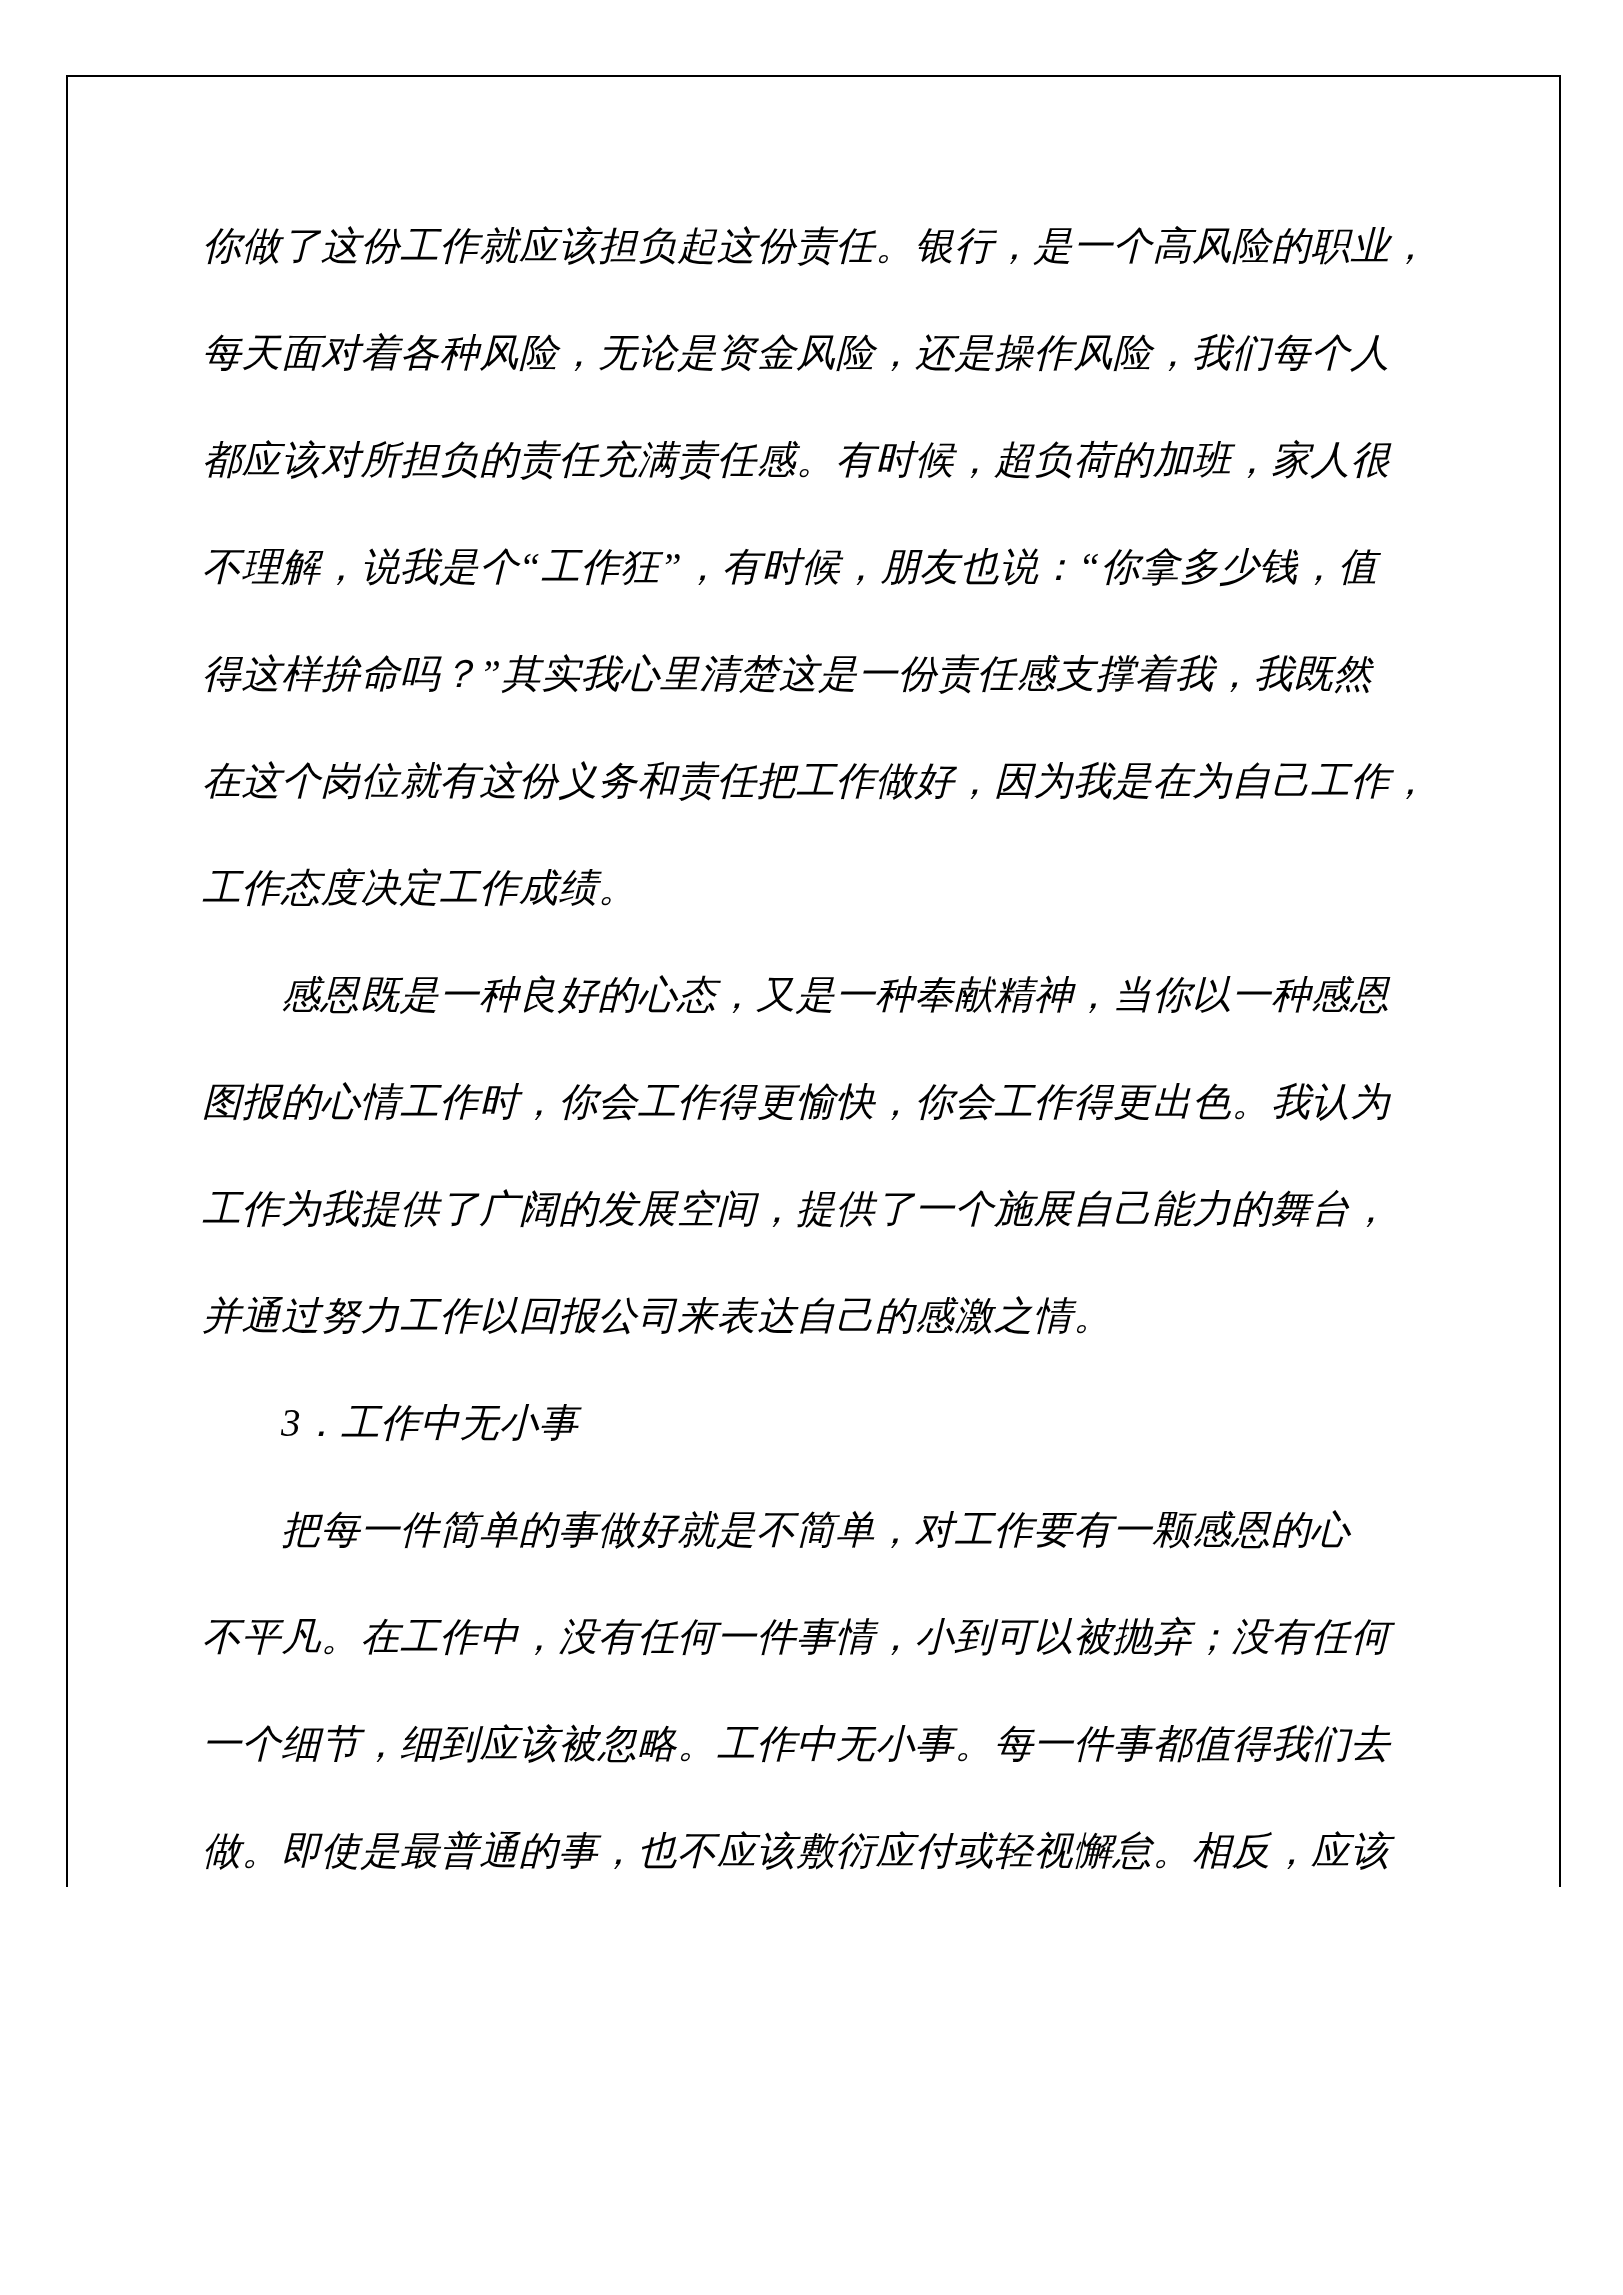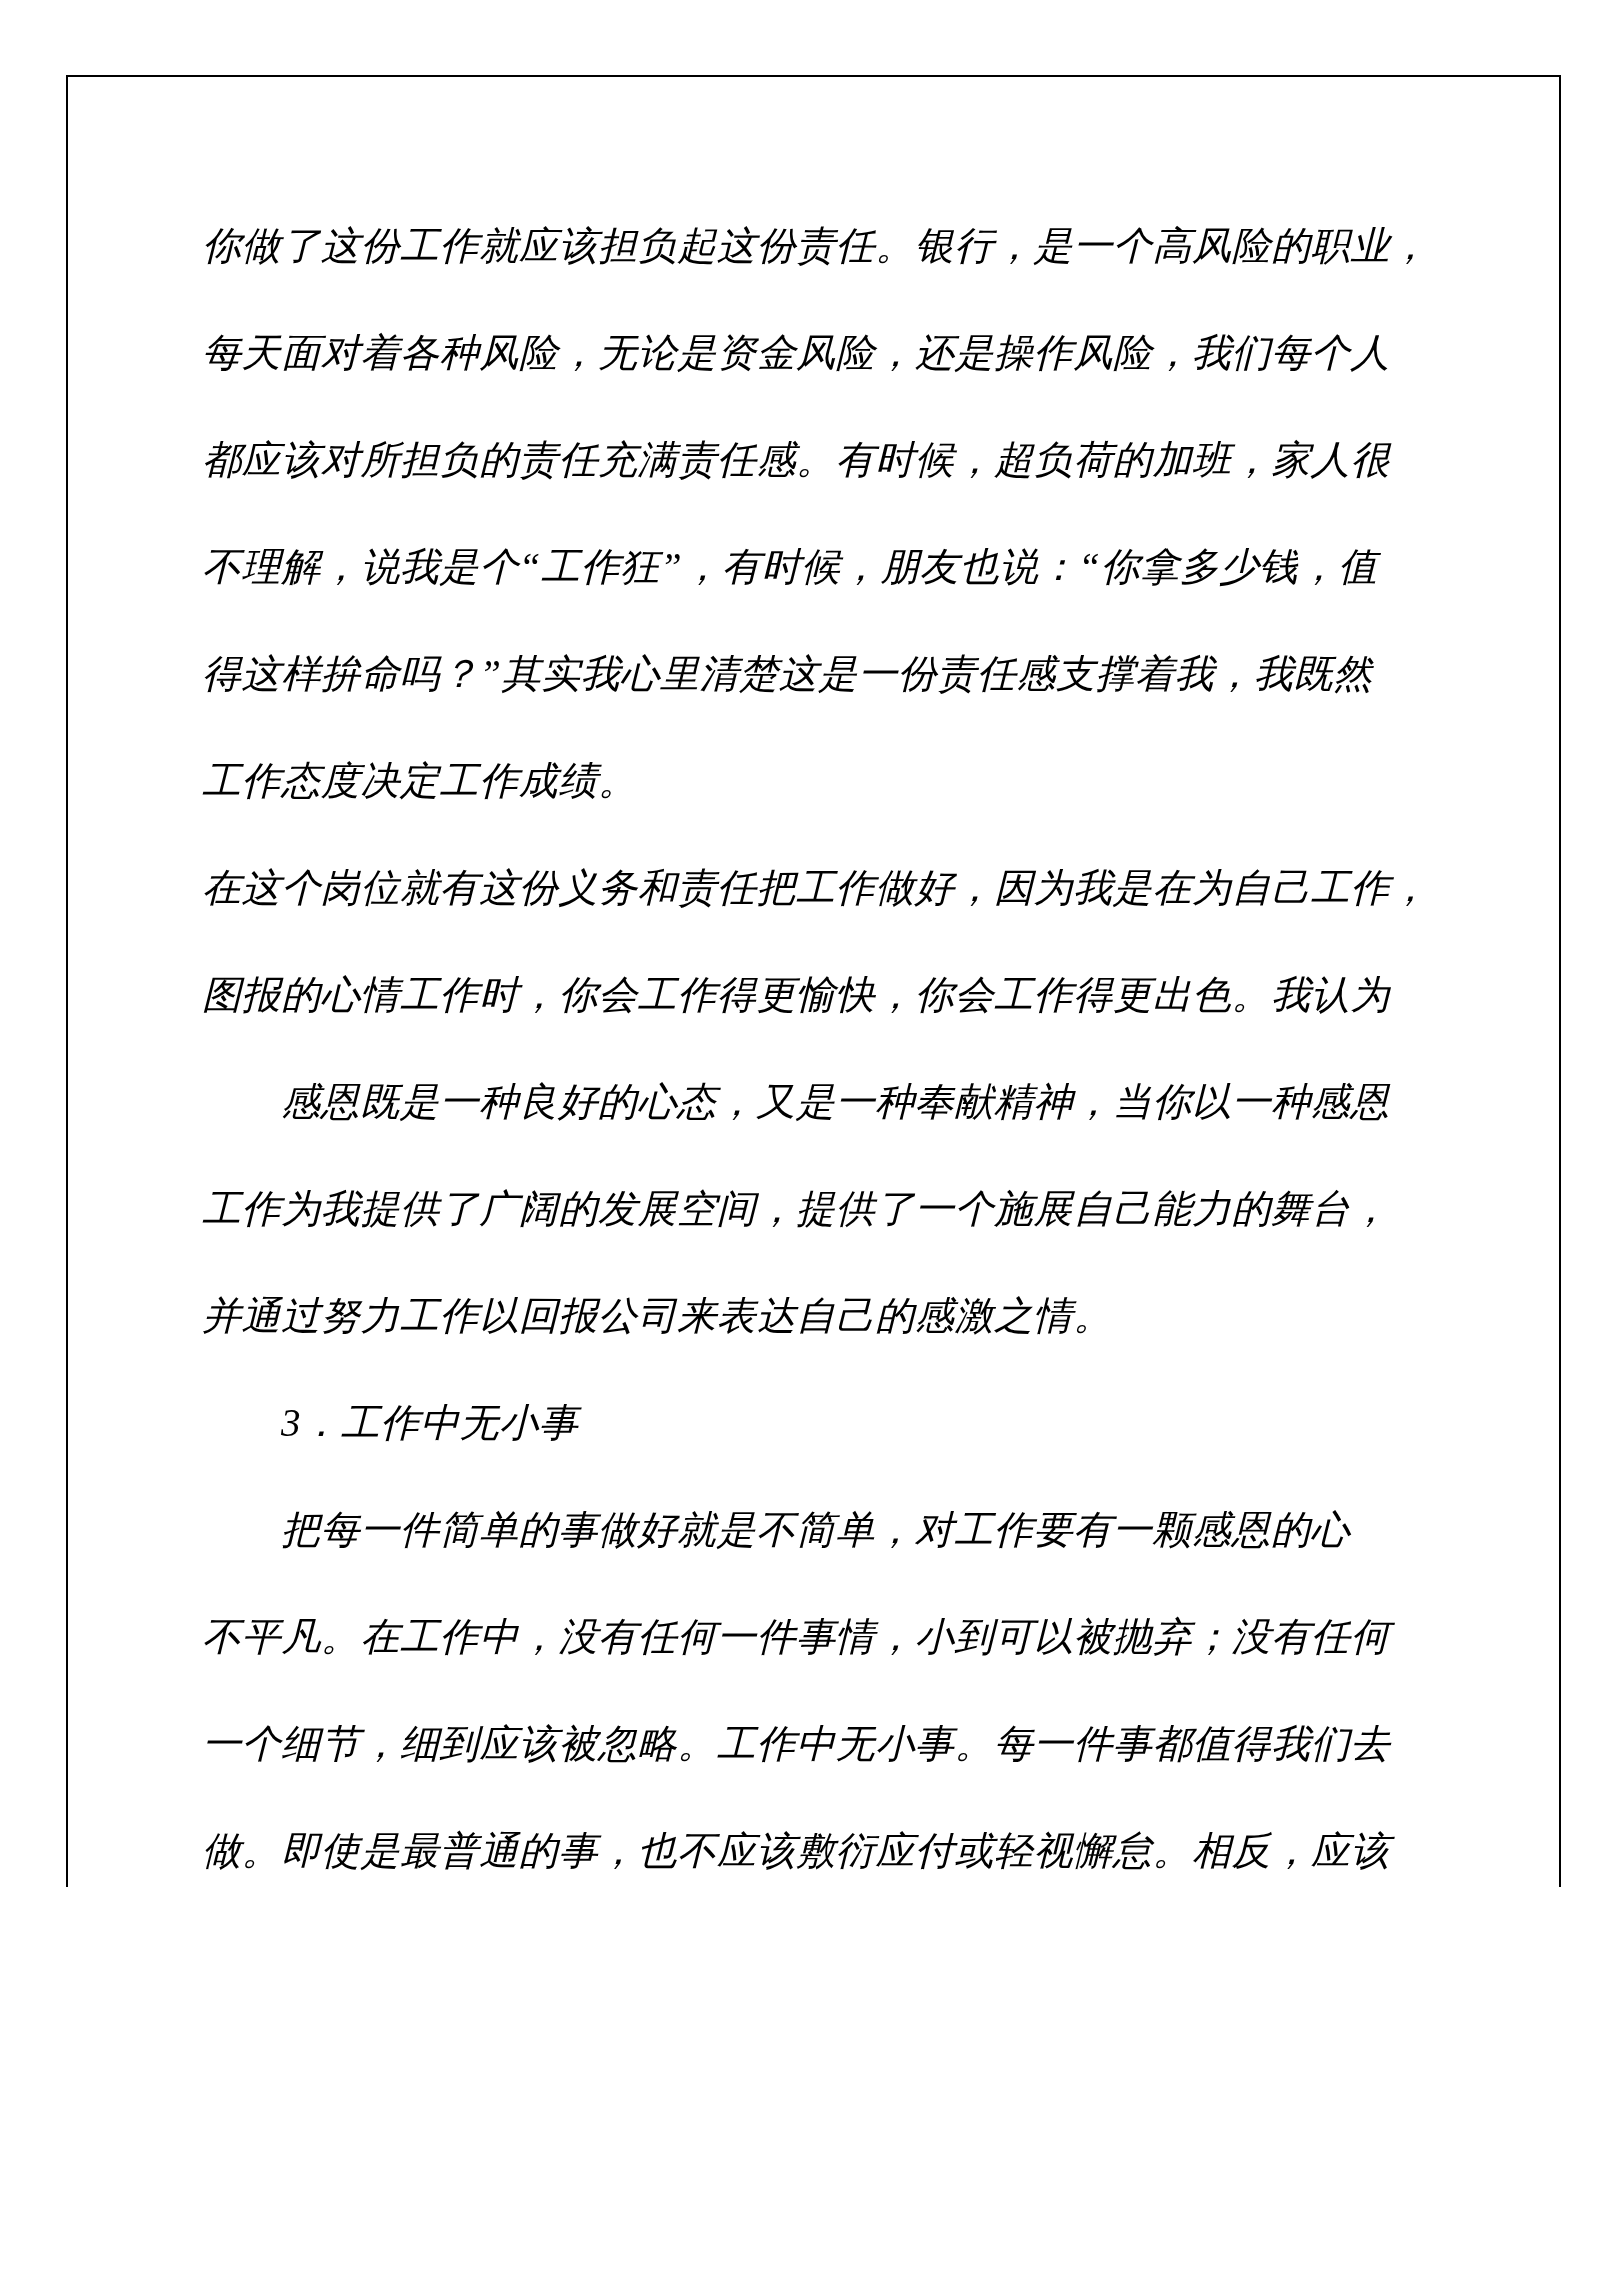--- a/index.html
+++ b/index.html
@@ -65,24 +65,24 @@
 
 <div class="page">
   <div class="page-border"></div>
 
   <div class="text-block">
       <div class="line">你做了这份工作就应该担负起这份责任。银行，是一个高风险的职业，</div>
       <div class="line">每天面对着各种风险，无论是资金风险，还是操作风险，我们每个人</div>
       <div class="line">都应该对所担负的责任充满责任感。有时候，超负荷的加班，家人很</div>
       <div class="line">不理解，说我是个“工作狂”，有时候，朋友也说：“你拿多少钱，值</div>
       <div class="line">得这样拚命吗？”其实我心里清楚这是一份责任感支撑着我，我既然</div>
+      <div class="line">在这个岗位就有这份义务和责任把工作做好，因为我是在为自己工作，</div>
       <div class="line">工作态度决定工作成绩。</div>
-      <div class="line">在这个岗位就有这份义务和责任把工作做好，因为我是在为自己工作，</div>
+      <div class="line indent">感恩既是一种良好的心态，又是一种奉献精神，当你以一种感恩</div>
       <div class="line">图报的心情工作时，你会工作得更愉快，你会工作得更出色。我认为</div>
-      <div class="line indent">感恩既是一种良好的心态，又是一种奉献精神，当你以一种感恩</div>
       <div class="line">工作为我提供了广阔的发展空间，提供了一个施展自己能力的舞台，</div>
       <div class="line">并通过努力工作以回报公司来表达自己的感激之情。</div>
       <div class="line indent">3．工作中无小事</div>
       <div class="line indent">把每一件简单的事做好就是不简单，对工作要有一颗感恩的心</div>
       <div class="line">不平凡。在工作中，没有任何一件事情，小到可以被抛弃；没有任何</div>
       <div class="line">一个细节，细到应该被忽略。工作中无小事。每一件事都值得我们去</div>
       <div class="line">做。即使是最普通的事，也不应该敷衍应付或轻视懈怠。相反，应该</div>
     </div>
 
   <div class="footer">

